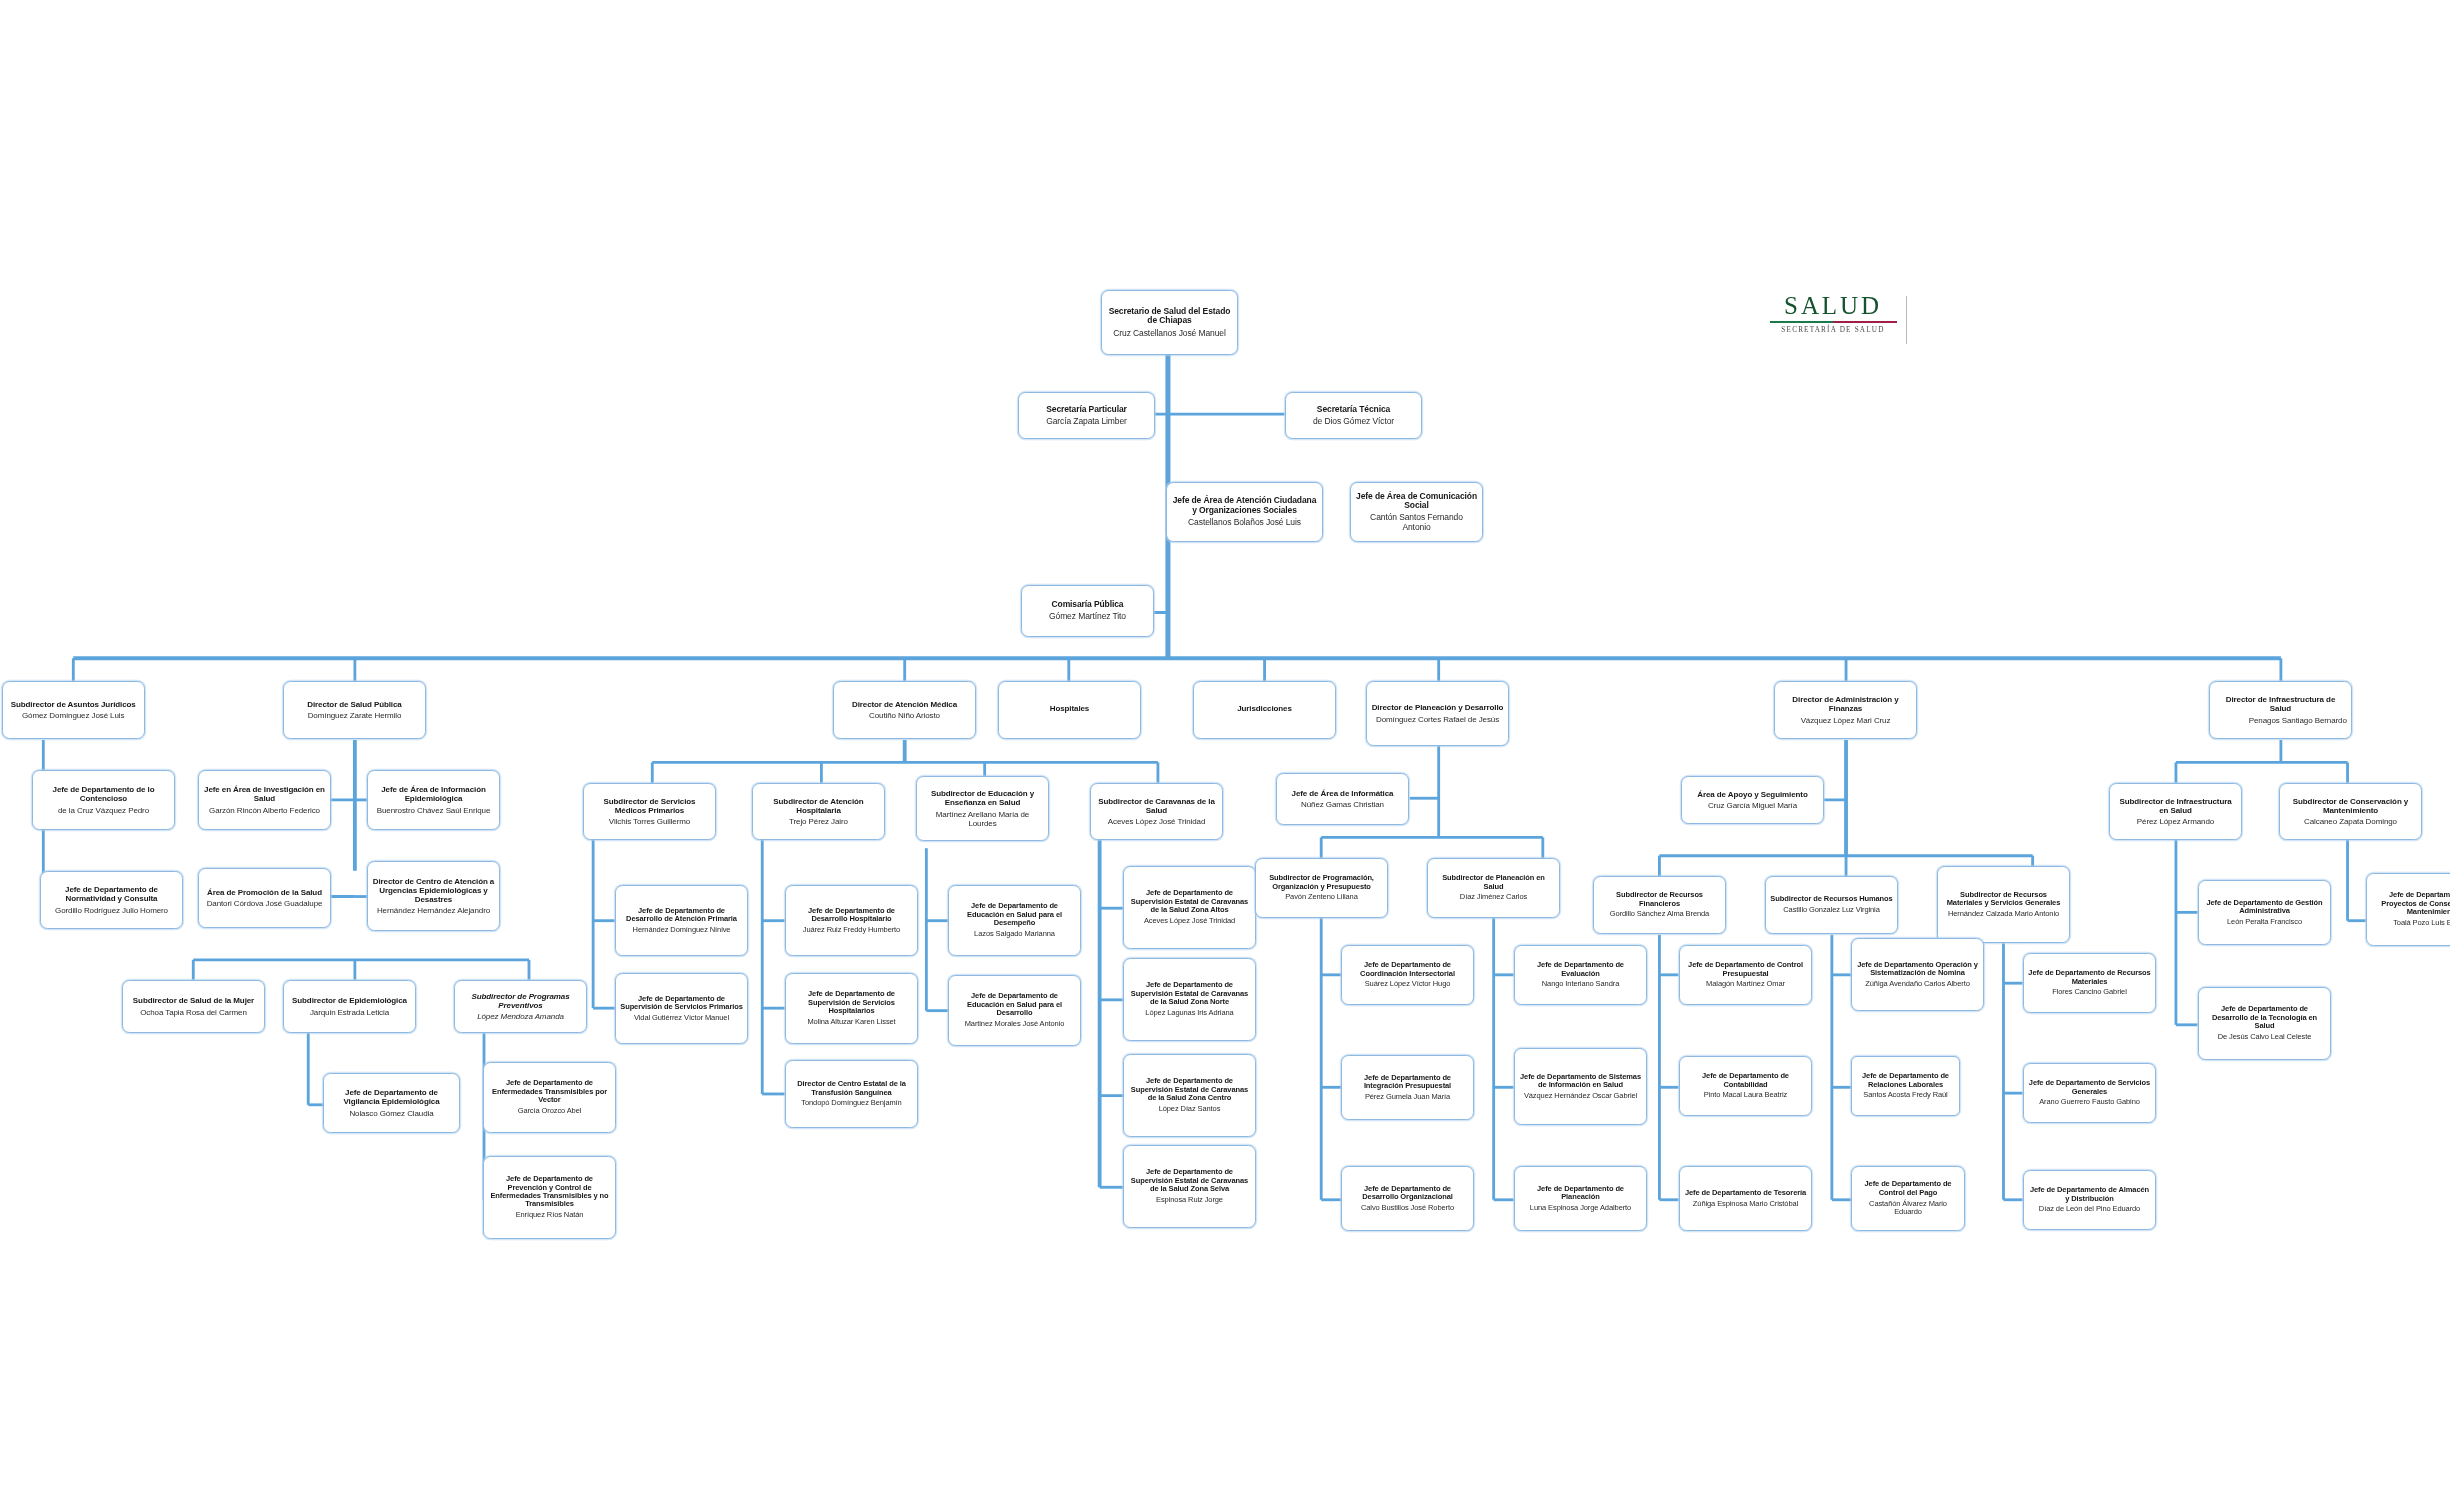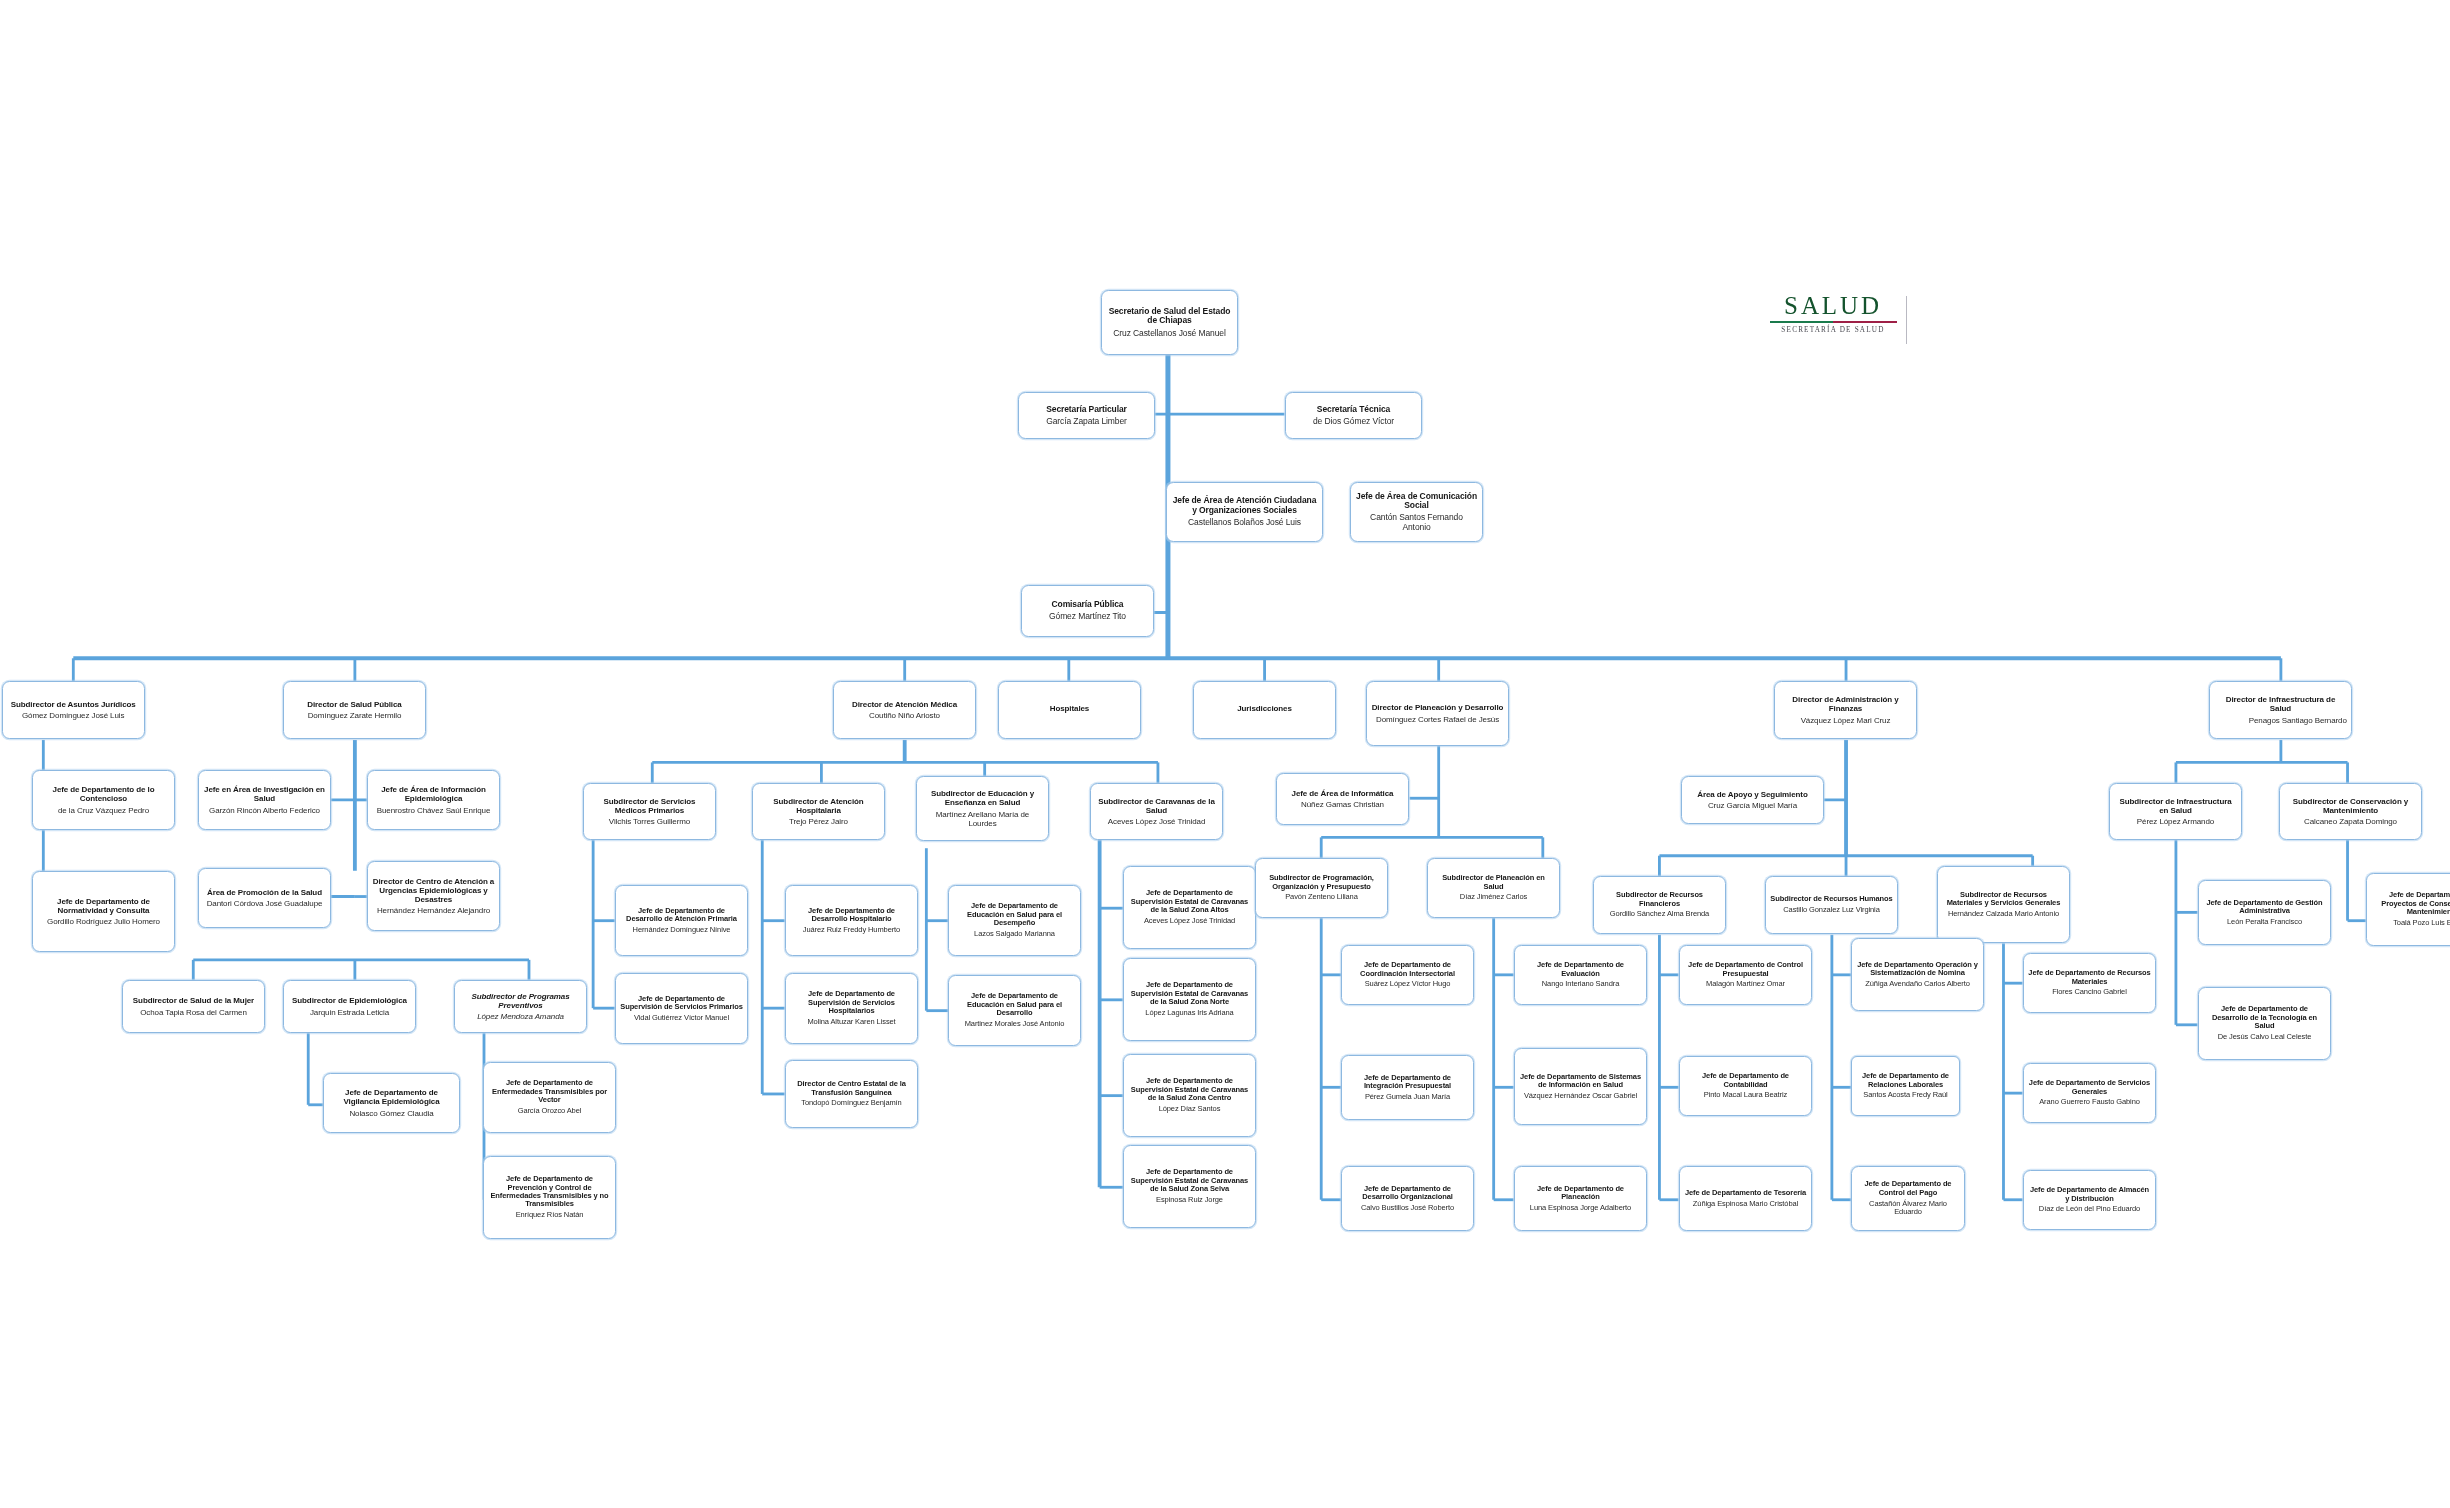--- a/index.html
+++ b/index.html
@@ -211,21 +211,21 @@
   </div>
 
   <div class="node s95" style="left:1.7px;top:681px;width:143px;height:58px;">
     <div class="t">Subdirector de Asuntos Jurídicos</div>
     <div class="n">Gómez Domínguez José Luis</div>
   </div>
   <div class="node s95" style="left:32px;top:770px;width:143px;height:60px;">
     <div class="t">Jefe de Departamento de lo Contencioso</div>
     <div class="n">de la Cruz Vázquez Pedro</div>
   </div>
-  <div class="node s95" style="left:32px;top:871px;width:143px;height:81px;">
+  <div class="node s95" style="left:40px;top:871px;width:143px;height:58px;">
     <div class="t">Jefe de Departamento de Normatividad y Consulta</div>
     <div class="n">Gordillo Rodríguez Julio Homero</div>
   </div>
 
   <div class="node s95" style="left:283px;top:681px;width:143px;height:58px;">
     <div class="t">Director de Salud Pública</div>
     <div class="n">Domínguez Zarate Hermilo</div>
   </div>
   <div class="node s95" style="left:198px;top:770px;width:133px;height:60px;">
     <div class="t">Jefe en Área de Investigación en Salud</div>

